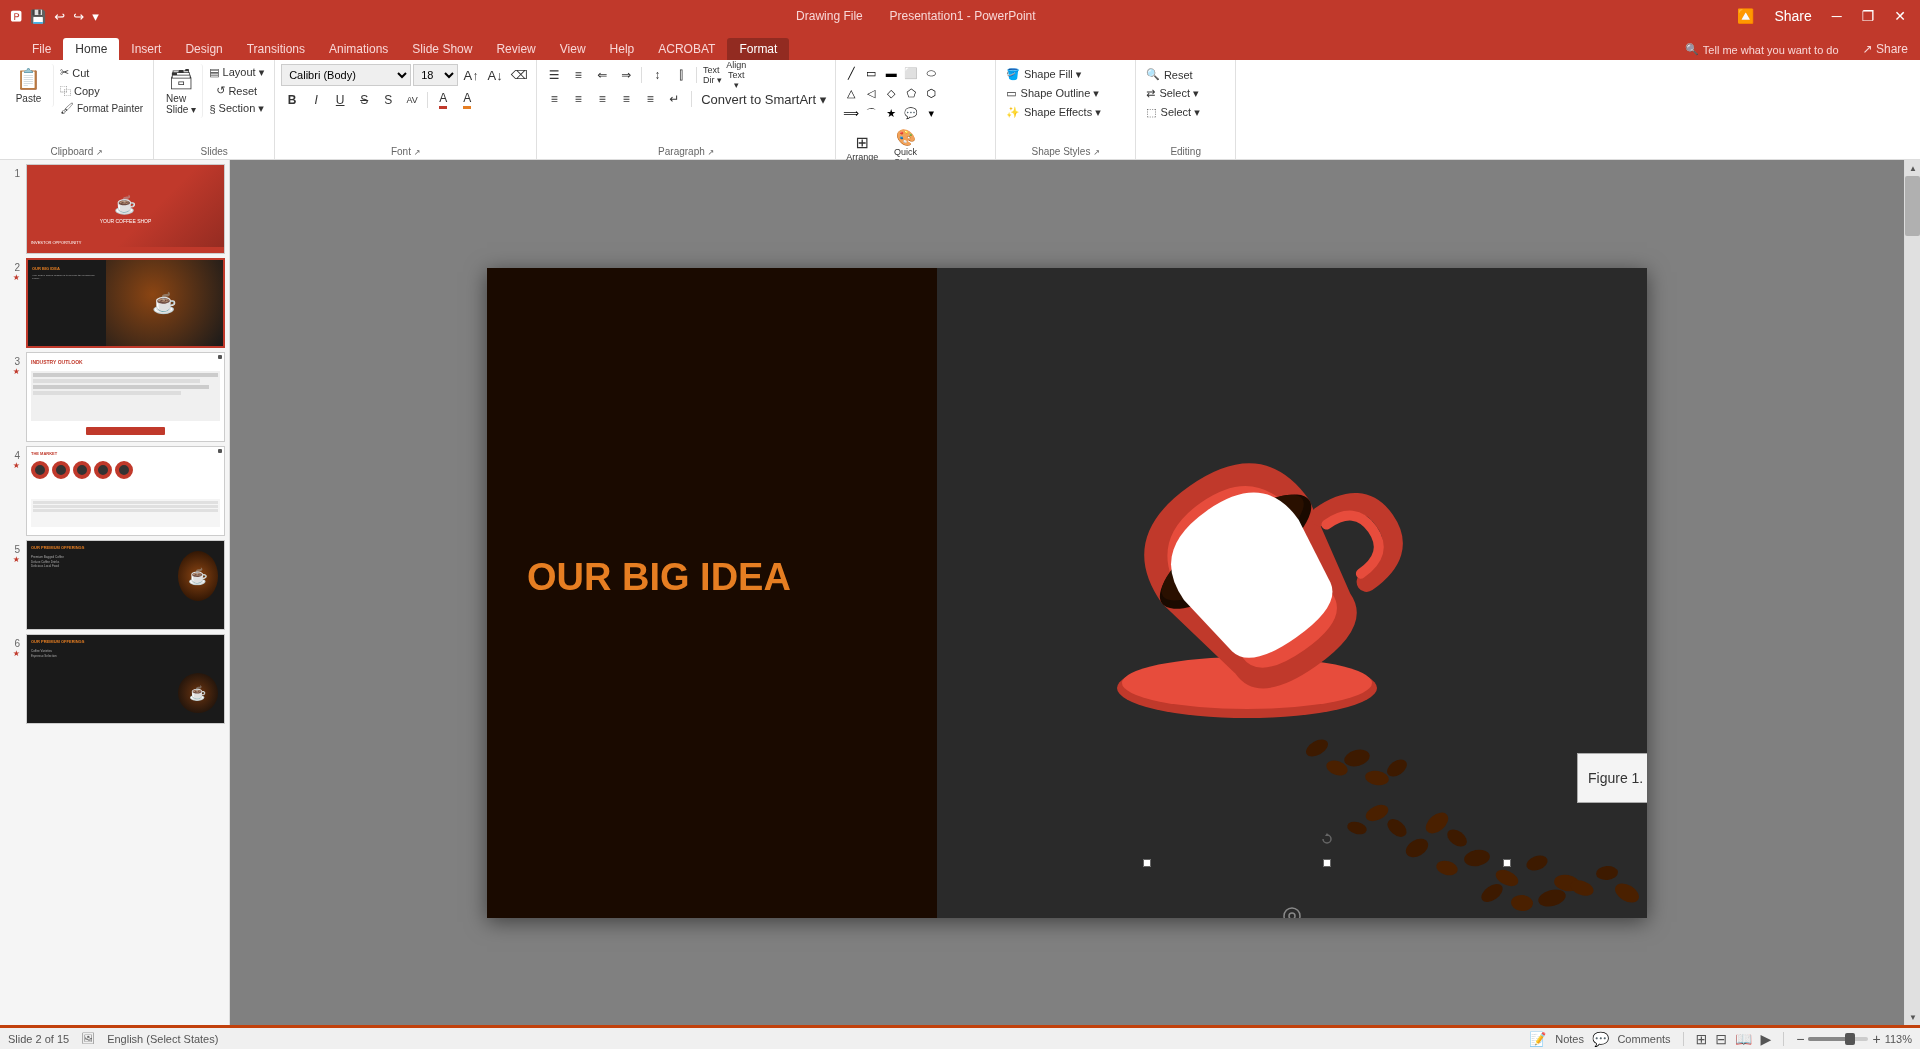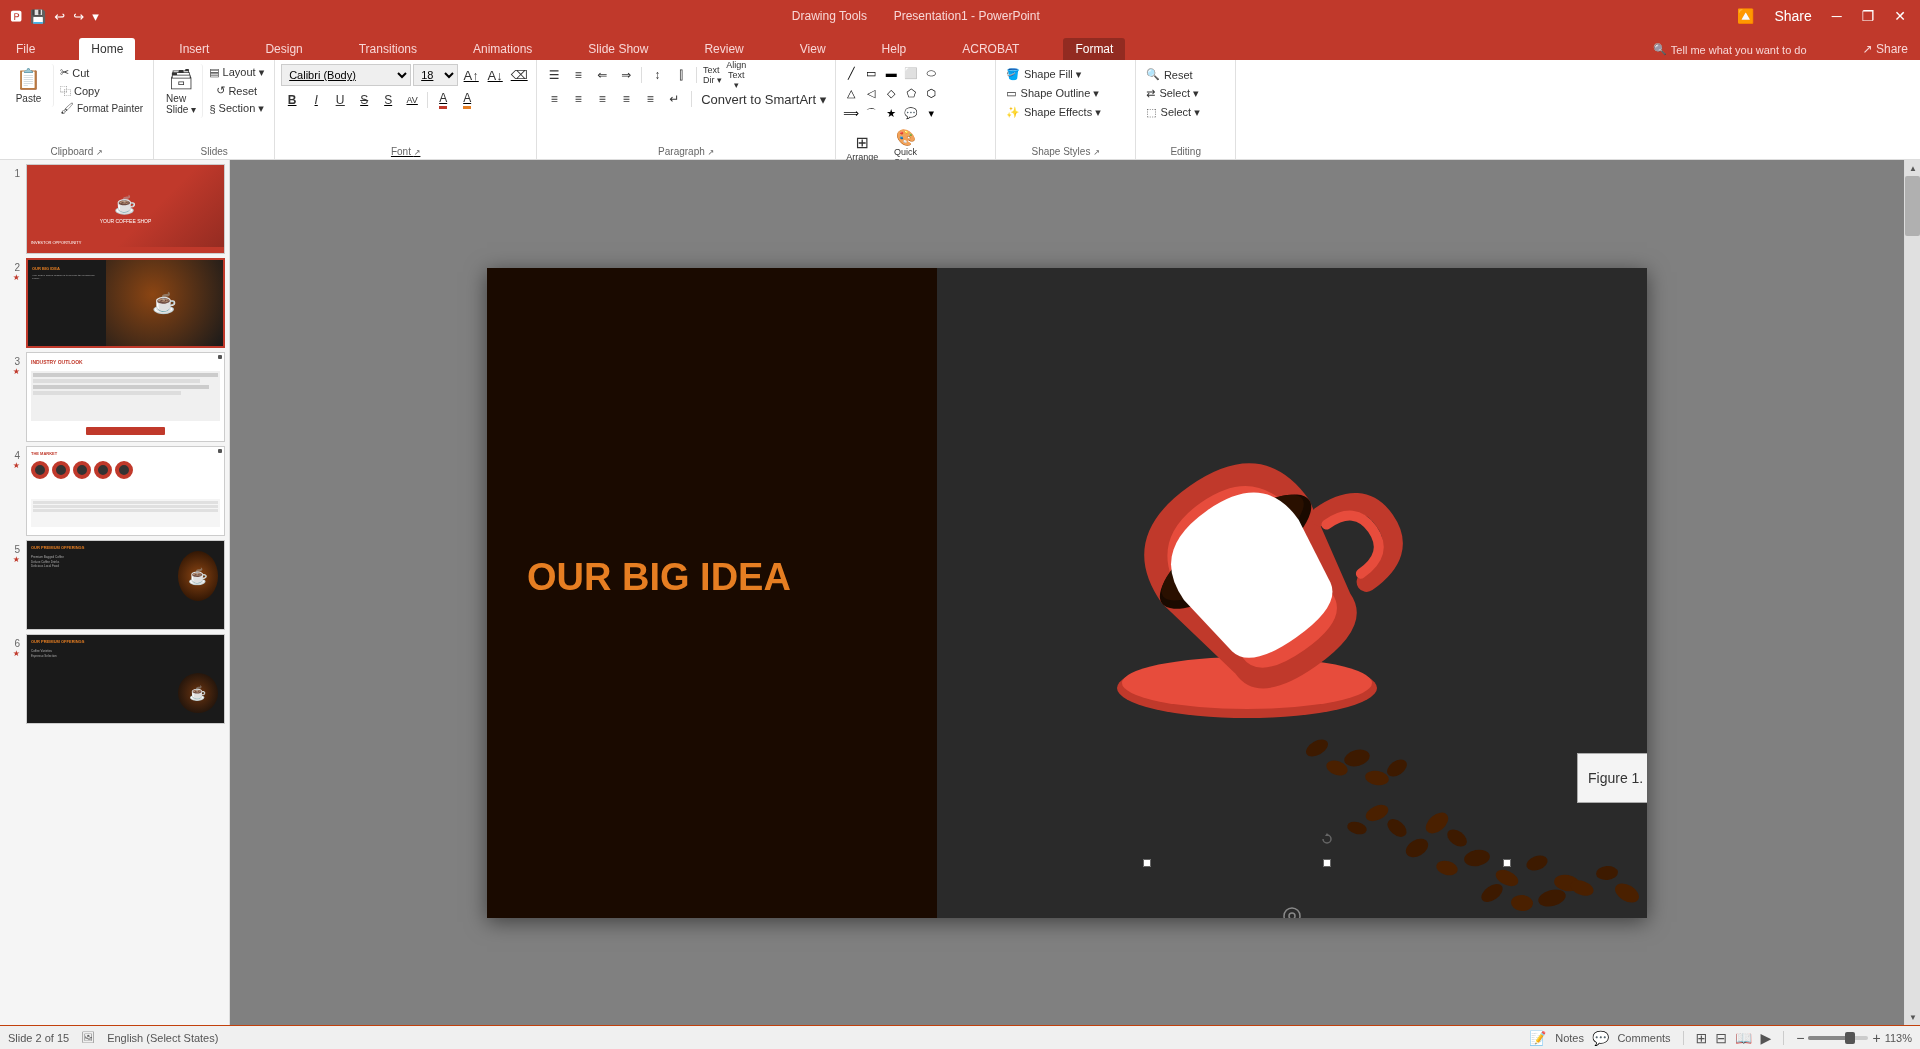--- a/index.html
+++ b/index.html
@@ -23,22 +23,21 @@
     
     .qat { display: flex; align-items: center; gap: 4px; }
     .qat-icon { font-size: 13px; color: white; padding: 2px; cursor: pointer; }
 
     
     #ribbon-tabs {
       height: 28px;
       background: #c0392b;
       display: flex;
       align-items: flex-end;
-      padding-left: 4px;
-      gap: 32px;
+      padding-left: 20px;
     }
     .ribbon-tab {
       padding: 4px 12px;
       font-size: 12px;
       color: #f8d7d7;
       cursor: pointer;
       border-radius: 3px 3px 0 0;
     }
     .ribbon-tab.active {
       background: white;
@@ -286,21 +285,21 @@
       background: #f0f0f0;
       border-left: 1px solid #ddd;
       display: flex;
       flex-direction: column;
     }
 
     
     #status-bar {
       height: 24px;
       background: #f0f0f0;
-      border-top: 1px solid #c2410c;
+      border-top: 3px solid #c2410c;
       display: flex;
       align-items: center;
       justify-content: space-between;
       padding: 0 8px;
       font-size: 11px;
       color: #555;
       text-align: right;
     }
     .status-left { display: flex; gap: 12px; align-items: center; }
     .status-right { display: flex; gap: 8px; align-items: center; }
@@ -362,21 +361,21 @@
   <div class="left">
     <div class="qat">
       <span class="qat-icon">🅿</span>
       <span class="qat-icon">💾</span>
       <span class="qat-icon">↩</span>
       <span class="qat-icon">↪</span>
       <span class="qat-icon">▾</span>
     </div>
   </div>
   <div class="center">
-    <span>Drawing Tools</span>
+    <span>Drawing File</span>
     &nbsp;&nbsp;&nbsp;&nbsp;&nbsp;&nbsp;
     <span>Presentation1</span> - 
     <span>PowerPoint</span>
   </div>
   <div class="right">
     <span class="title-btn">🔼</span>
     <span class="title-btn">Share</span>
     <span class="title-btn">─</span>
     <span class="title-btn">❐</span>
     <span class="title-btn">✕</span>
@@ -456,21 +455,21 @@
         </div>
         <div class="ribbon-btn ribbon-btn-small">
           <span>§</span>
           <span style="margin-left:3px;">Section ▾</span>
         </div>
       </div>
     </div>
     <div class="ribbon-group-label">Slides</div>
   </div>
 
-  <div class="ribbon-group" style="min-width:200px;text-decoration:underline;">
+  <div class="ribbon-group" style="min-width:200px;">
     <div class="ribbon-group-content" style="flex-direction:column;gap:3px;">
       <div class="ribbon-row">
         <select class="font-select">
           <option>Calibri (Body)</option>
         </select>
         <select class="font-size-select">
           <option>18</option>
         </select>
         <div class="ribbon-icon-btn" style="font-size:13px;">A↑</div>
         <div class="ribbon-icon-btn" style="font-size:13px;">A↓</div>

